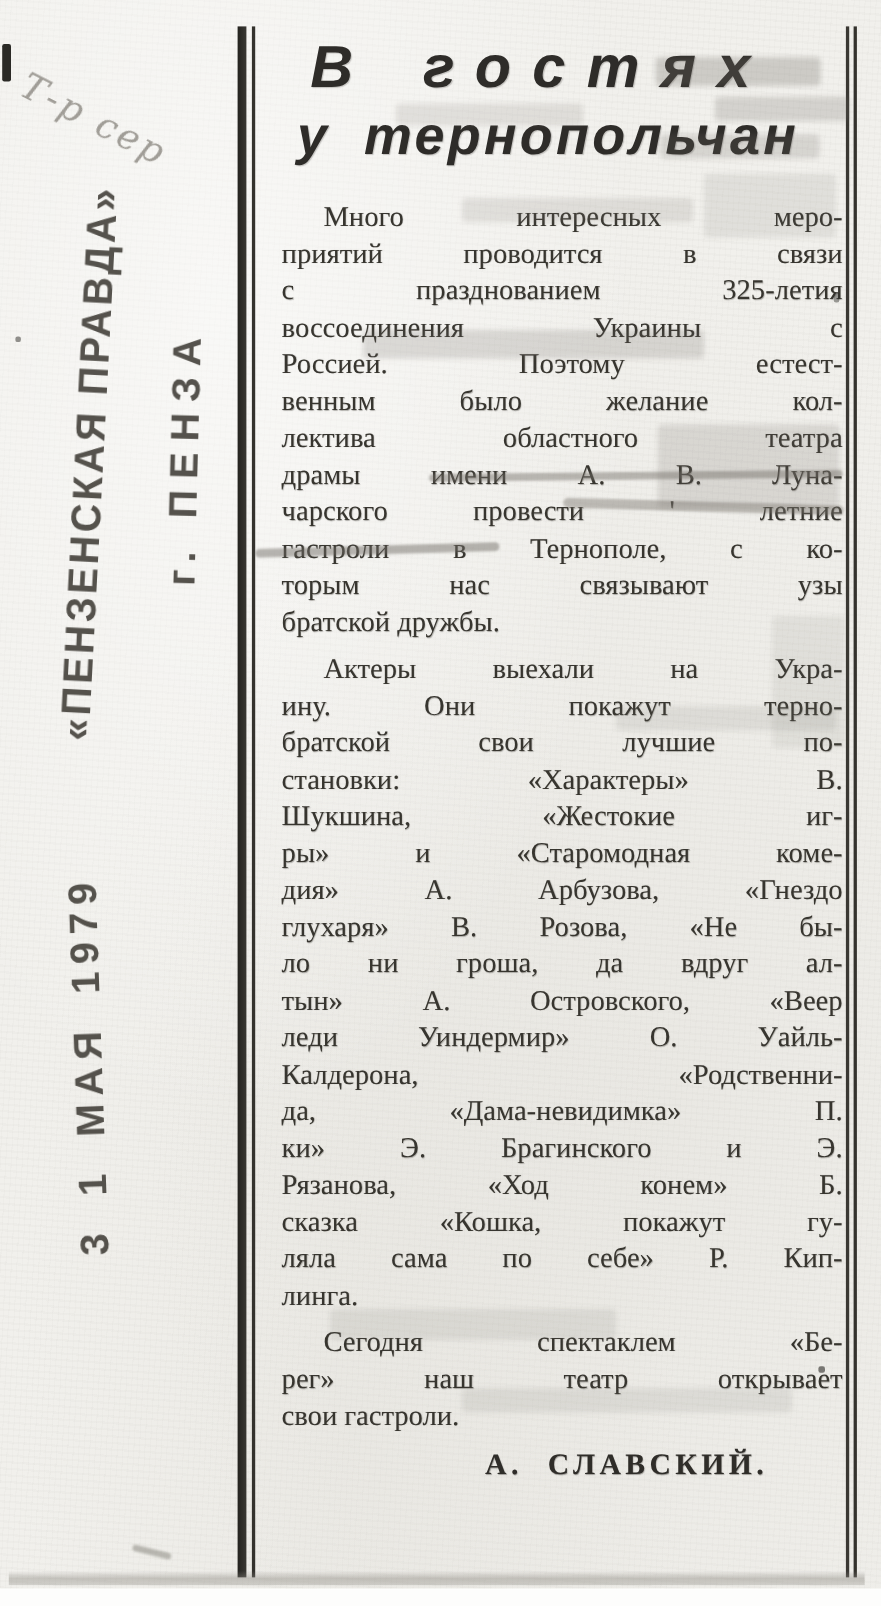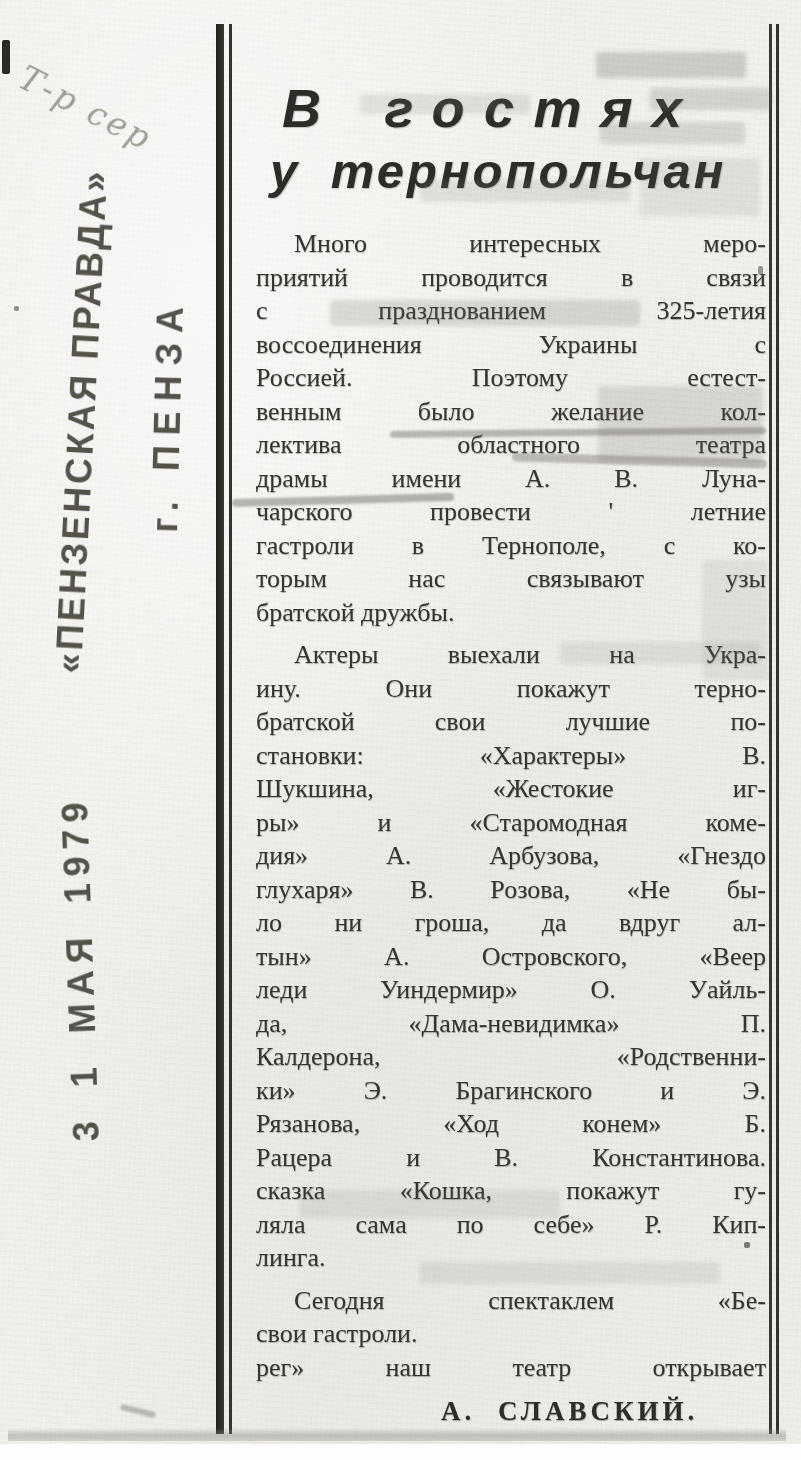--- a/index.html
+++ b/index.html
@@ -45,21 +45,20 @@
   .stamp.newspaper{left:46px;top:672px;width:550px;font-size:36px;letter-spacing:3px;transform:rotate(-87deg) scaleY(1.05);}
   .stamp.city{left:144px;top:532px;width:300px;font-size:36px;letter-spacing:10px;transform:rotate(-88.5deg);}
   .stamp.date{left:66px;top:1142px;width:390px;font-size:36px;letter-spacing:7px;word-spacing:10px;transform:rotate(-92deg);}
   
   .article{position:absolute;left:256px;top:32px;width:510px;color:#34322d;}
   .title1{
     font-family:"Liberation Sans",sans-serif;font-style:italic;font-weight:700;
     font-size:54px;line-height:58px;letter-spacing:.36em;word-spacing:.18em;
     padding-left:26px;color:#2e2c29;white-space:nowrap;
     text-shadow:1px 1px 1px rgba(46,44,41,.25);
-    margin-top:47px;
   }
   .title2{
     font-family:"Liberation Sans",sans-serif;font-style:italic;font-weight:700;
     font-size:49px;line-height:52px;letter-spacing:3px;word-spacing:14px;
     margin-top:8px;padding-left:14px;color:#2e2c29;white-space:nowrap;
     text-shadow:1px 1px 1px rgba(46,44,41,.25);
   }
   .body{margin-top:30px;font-size:26px;color:#37352f;
     text-shadow:.5px .5px .8px rgba(55,52,46,.35);}
   .paragraph{margin-bottom:9px;}
@@ -120,33 +119,32 @@
             <div class="line">ину. Они покажут терно-</div>
             <div class="line">братской свои лучшие по-</div>
             <div class="line">становки: «Характеры» В.</div>
             <div class="line">Шукшина, «Жестокие иг-</div>
             <div class="line">ры» и «Старомодная коме-</div>
             <div class="line">дия» А. Арбузова, «Гнездо</div>
             <div class="line">глухаря» В. Розова, «Не бы-</div>
             <div class="line">ло ни гроша, да вдруг ал-</div>
             <div class="line">тын» А. Островского, «Веер</div>
             <div class="line">леди Уиндермир» О. Уайль-</div>
+            <div class="line">Калдерона, «Родственни-</div>
             <div class="line">да, «Дама-невидимка» П.</div>
-            <div class="line">Калдерона, «Родственни-</div>
             <div class="line">ки» Э. Брагинского и Э.</div>
             <div class="line">Рязанова, «Ход конем» Б.</div>
-            <div class="line">Рацера и В. Константинова.</div>
             <div class="line">сказка «Кошка, покажут гу-</div>
             <div class="line">ляла сама по себе» Р. Кип-</div>
             <div class="line end">линга.</div>
           </div>
           <div class="paragraph">
             <div class="line first">Сегодня спектаклем «Бе-</div>
+            <div class="line">рег» наш театр открывает</div>
             <div class="line end">свои гастроли.</div>
-            <div class="line">рег» наш театр открывает</div>
           </div>
         </div>
       <div class="signature">А. СЛАВСКИЙ.</div>
     </div>
 
     <div class="stroke s1"></div>
     <div class="stroke s2"></div>
     <div class="stroke s3"></div>
     <div class="stroke s4"></div>
 

